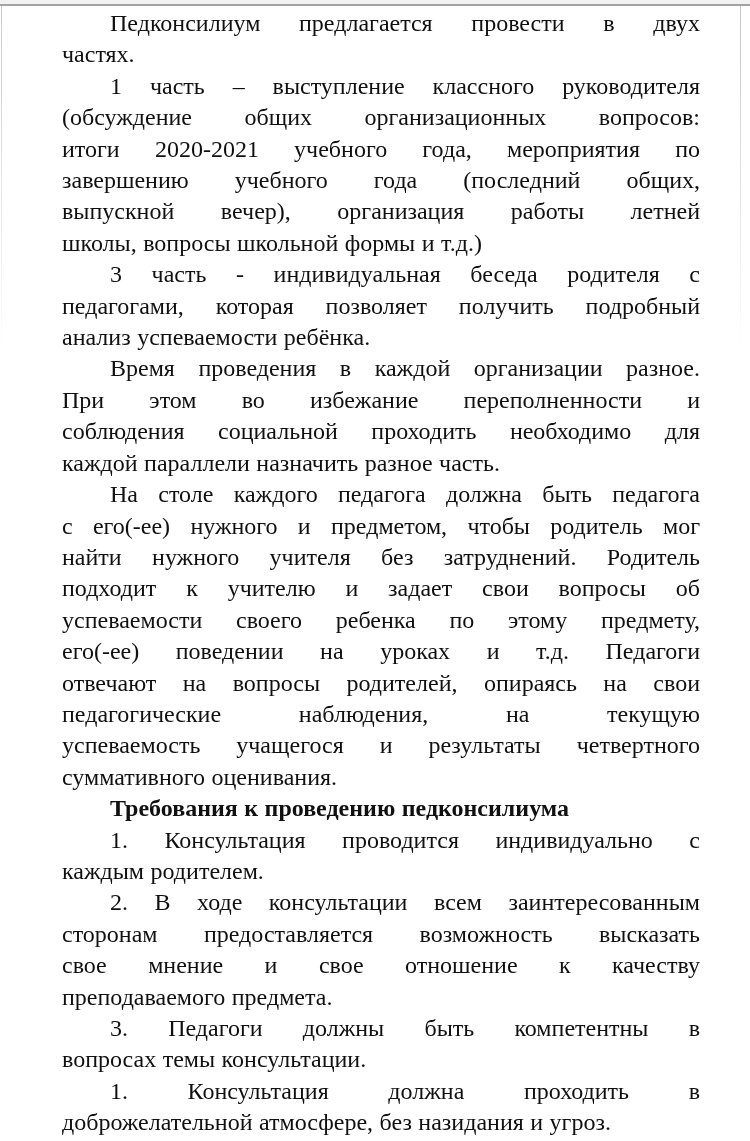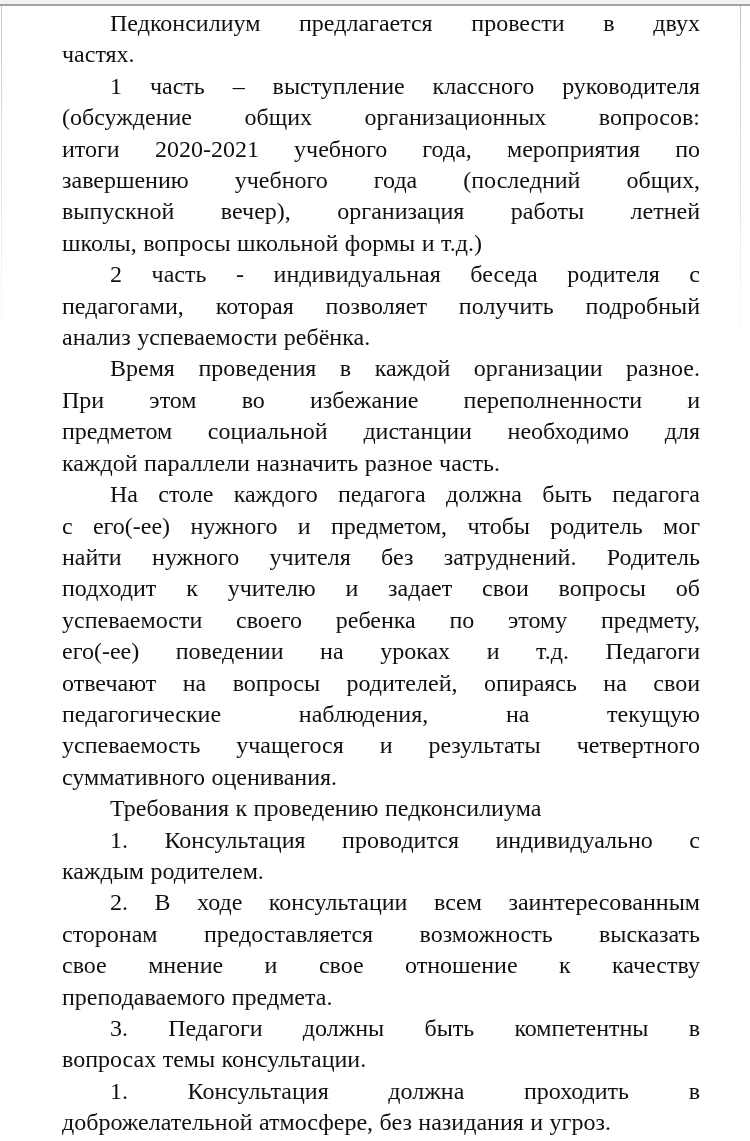--- a/index.html
+++ b/index.html
@@ -49,46 +49,46 @@
     word-spacing: 0.02em;
   }
   .line.end {
     text-align-last: left;
     -moz-text-align-last: left;
   }
   .line.indent {
     padding-left: 48px;
   }
   .line.bold {
-    font-weight: normal;
+    font-weight: bold;
   }
 </style>
 </head>
 <body>
 
 <div class="top-strip"></div>
 <div class="edge-left"></div>
 <div class="edge-right"></div>
 
 <main class="doc">
   <div>
       <div class="line indent">Педконсилиум предлагается провести в двух</div>
       <div class="line end">частях.</div>
       <div class="line indent">1 часть – выступление классного руководителя</div>
       <div class="line">(обсуждение общих организационных вопросов:</div>
       <div class="line">итоги 2020-2021 учебного года, мероприятия по</div>
       <div class="line">завершению учебного года (последний общих,</div>
       <div class="line">выпускной вечер), организация работы летней</div>
       <div class="line end">школы, вопросы школьной формы и т.д.)</div>
-      <div class="line indent">2 часть - индивидуальная беседа родителя с</div>
+      <div class="line indent">3 часть - индивидуальная беседа родителя с</div>
       <div class="line">педагогами, которая позволяет получить подробный</div>
       <div class="line end">анализ успеваемости ребёнка.</div>
       <div class="line indent">Время проведения в каждой организации разное.</div>
       <div class="line">При этом во избежание переполненности и</div>
-      <div class="line">предметом социальной дистанции необходимо для</div>
+      <div class="line">соблюдения социальной проходить необходимо для</div>
       <div class="line end">каждой параллели назначить разное часть.</div>
       <div class="line indent">На столе каждого педагога должна быть педагога</div>
       <div class="line">с его(-ее) нужного и предметом, чтобы родитель мог</div>
       <div class="line">найти нужного учителя без затруднений. Родитель</div>
       <div class="line">подходит к учителю и задает свои вопросы об</div>
       <div class="line">успеваемости своего ребенка по этому предмету,</div>
       <div class="line">его(-ее) поведении на уроках и т.д. Педагоги</div>
       <div class="line">отвечают на вопросы родителей, опираясь на свои</div>
       <div class="line">педагогические наблюдения, на текущую</div>
       <div class="line">успеваемость учащегося и результаты четвертного</div>

